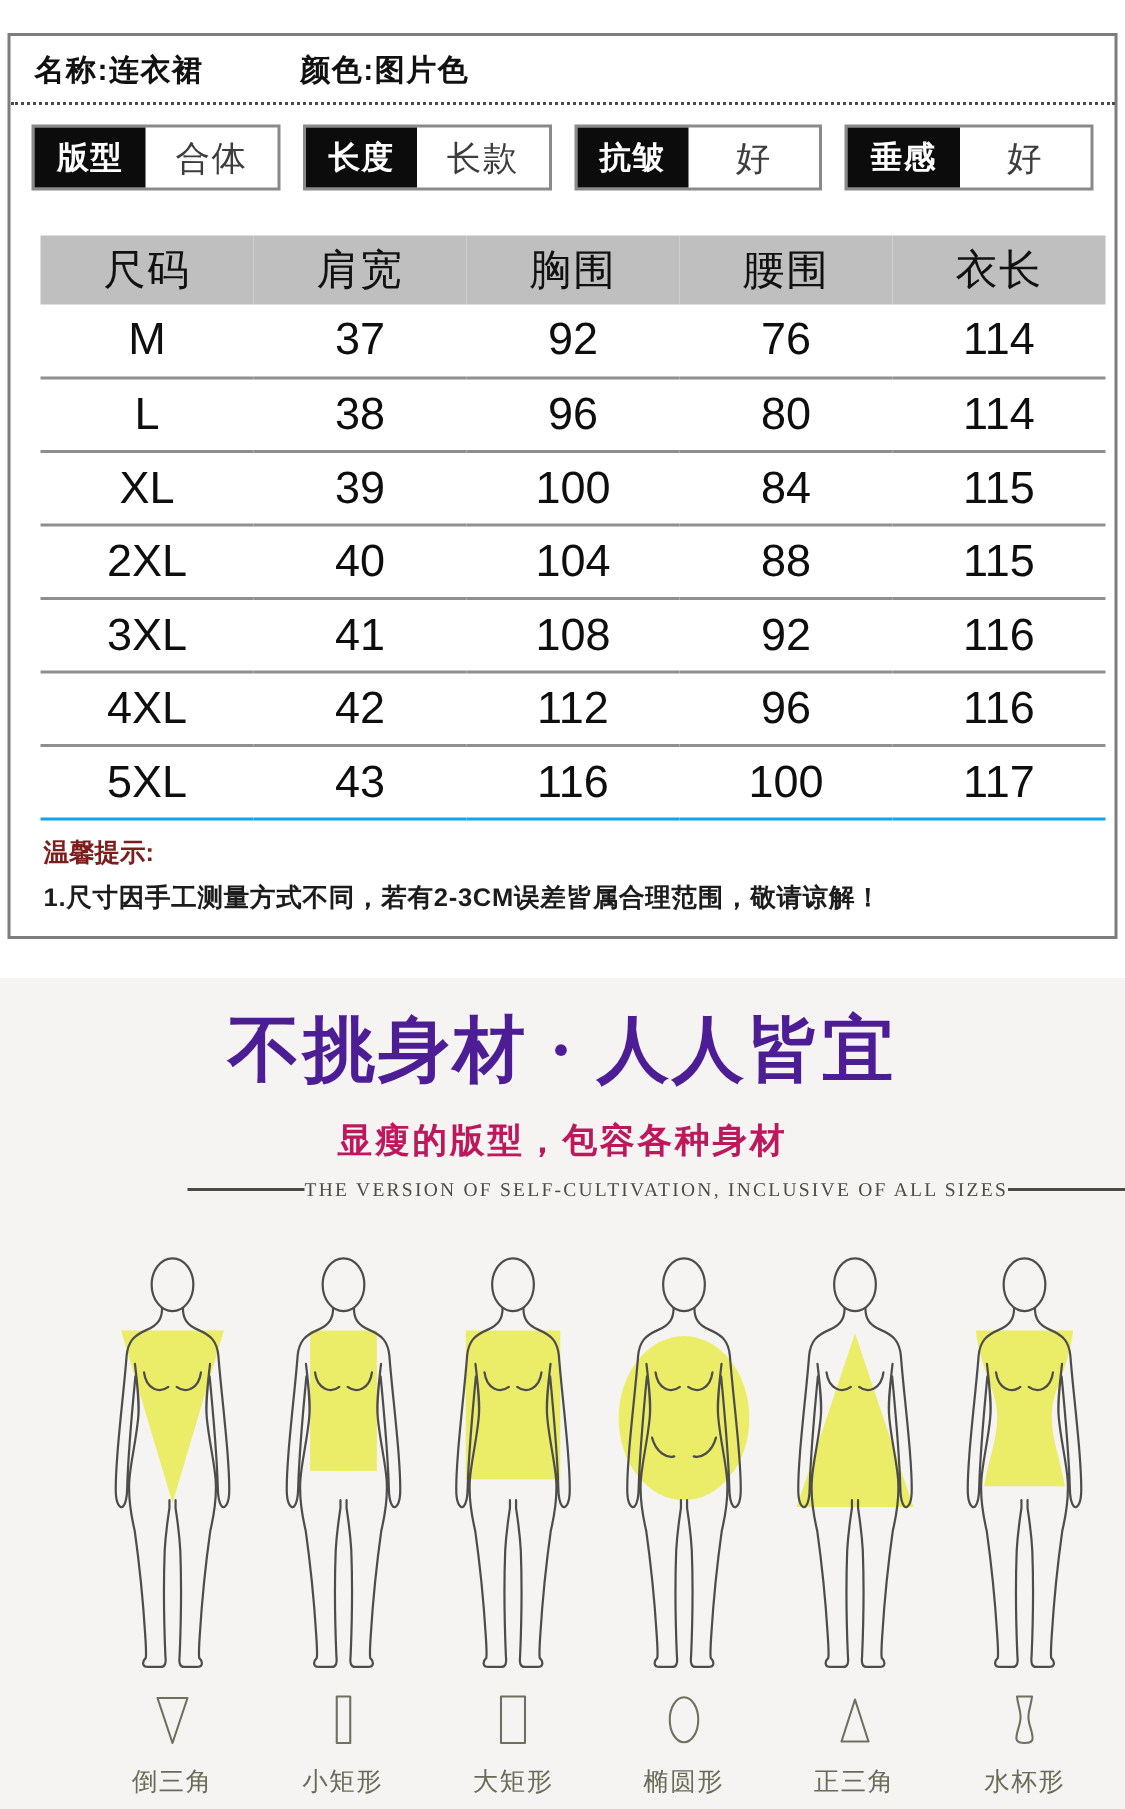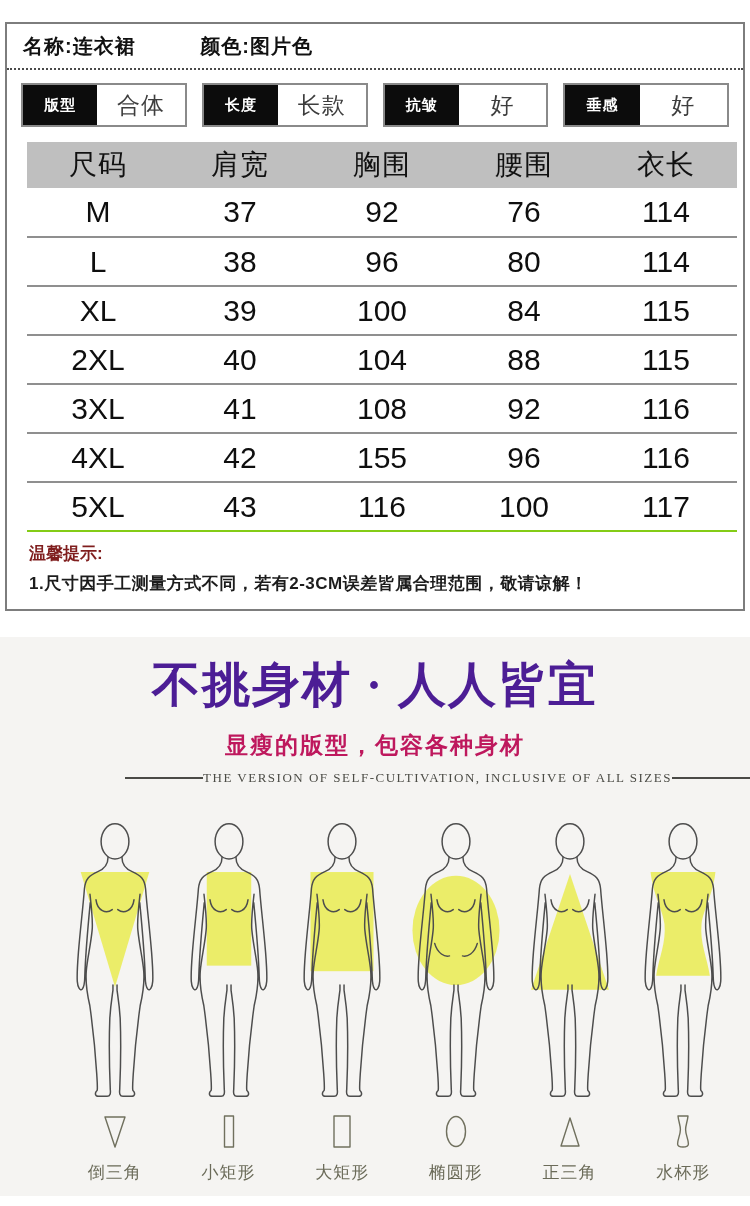--- a/index.html
+++ b/index.html
@@ -37,56 +37,56 @@
     flex: 1;
     display: flex;
     height: 44px;
     border: 2px solid #8a8a8a;
     background: #fff;
   }
   .badge-label {
     flex: 0 0 46%;
     background: #0c0c0c;
     color: #fff;
-    font-size: 15px;
+    font-size: 21px;
     font-weight: bold;
     display: flex; align-items: center; justify-content: center;
     letter-spacing: 1px;
   }
   .badge-value {
     flex: 1;
     color: #3d3d3d;
     font-size: 23px;
     display: flex; align-items: center; justify-content: center;
     letter-spacing: 1px;
   }
 
   
   table.size-table {
     width: 710px;
-    margin: 7px 20px 0 20px;
+    margin: 22px 20px 0 20px;
     border-collapse: collapse;
     table-layout: fixed;
   }
   .size-table th {
     background: #bfbfbf;
     height: 46px;
     font-size: 28px;
     font-weight: normal;
     text-align: center;
     letter-spacing: 1px;
   }
   .size-table td {
     height: 49px;
     font-size: 30px;
     text-align: center;
     color: #0e0e0e;
   }
   .size-table tbody tr + tr td { border-top: 2px solid #8f8f8f; }
-  .size-table tbody tr:last-child td { border-bottom: 2px solid #84cc16; text-align: center; }
+  .size-table tbody tr:last-child td { border-bottom: 2px solid #0ea5e9; text-align: center; }
 
   
   .tips { padding: 10px 22px 4px 22px; }
   .tips-title { font-size: 17px; font-weight: bold; color: #7f1d1d; }
   .tip-line { font-size: 17px; font-weight: bold; color: #1c1c1c; margin-top: 7px; letter-spacing: 0.5px; }
 
   
   .body-section {
     margin-top: 26px;
     background: #f5f4f2;
@@ -251,21 +251,21 @@
       <tr>
         <td>3XL</td>
         <td>41</td>
         <td>108</td>
         <td>92</td>
         <td>116</td>
       </tr>
       <tr>
         <td>4XL</td>
         <td>42</td>
-        <td>155</td>
+        <td>112</td>
         <td>96</td>
         <td>116</td>
       </tr>
       <tr>
         <td>5XL</td>
         <td>43</td>
         <td>116</td>
         <td>100</td>
         <td>117</td>
       </tr>

